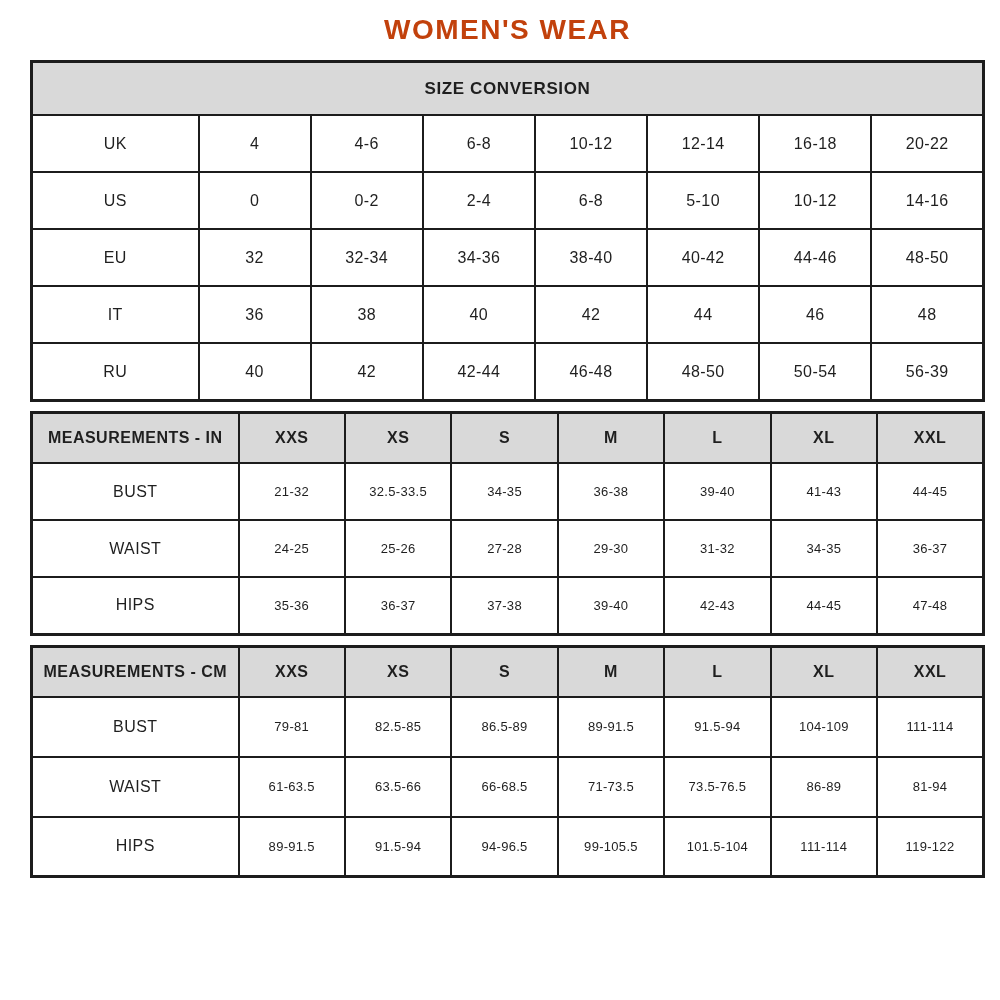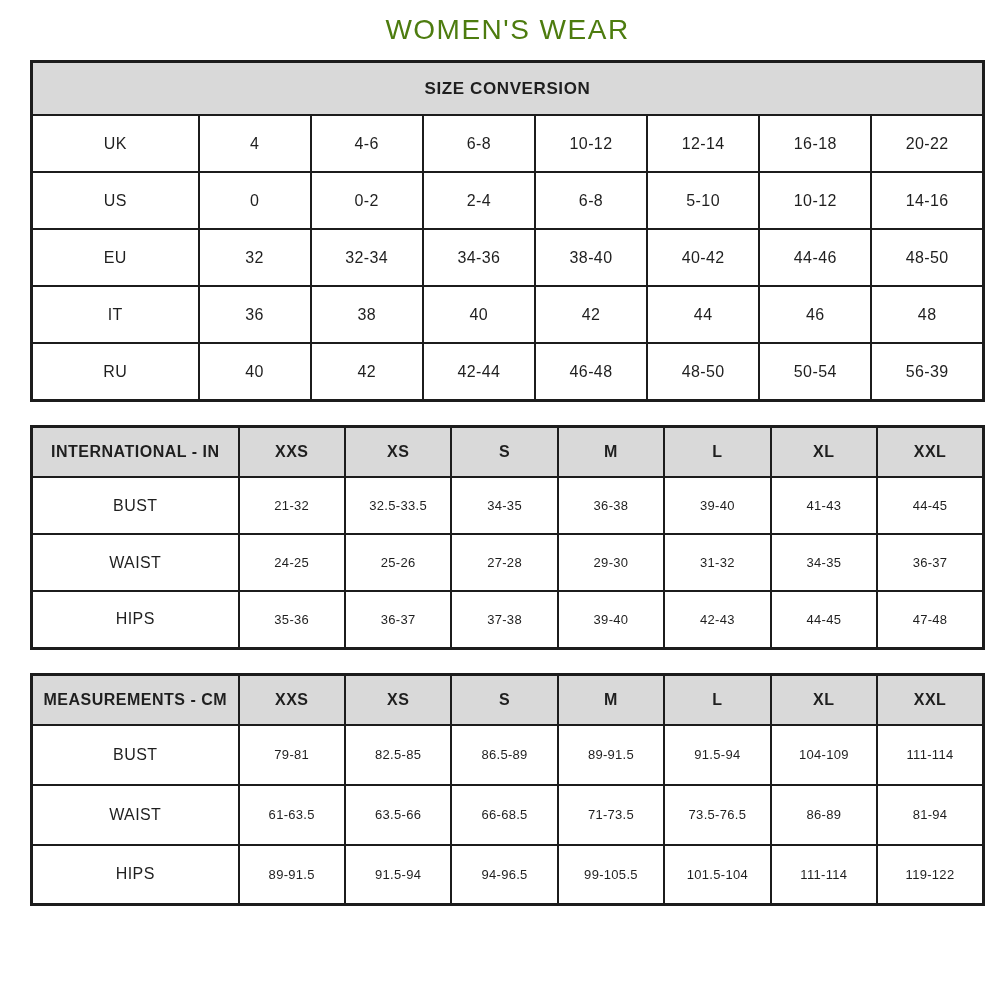--- a/index.html
+++ b/index.html
@@ -13,30 +13,30 @@
     overflow: hidden;
   }
   .page {
     width: 955px;
     margin: 0 0 0 30px;
     padding-top: 10px;
   }
   .title {
     text-align: center;
     font-size: 28px;
-    font-weight: normal;
+    font-weight: bold;
     letter-spacing: 1.5px;
     margin: 4px 0 14px 0;
-    color: #4d7c0f;
+    color: #c2410c;
   }
   table {
     border-collapse: collapse;
     width: 955px;
     table-layout: fixed;
-    margin-bottom: 23px;
+    margin-bottom: 9px;
     border: 3px solid #1c1c1c;
   }
   td, th {
     border: 2px solid #1c1c1c;
     text-align: center;
     vertical-align: middle;
     padding: 0;
     overflow: hidden;
     white-space: nowrap;
   }
@@ -146,21 +146,21 @@
       <col>
         <col>
         <col>
         <col>
         <col>
         <col>
         <col>
     </colgroup>
     <thead>
       <tr>
-          <td>INTERNATIONAL - IN</td>
+          <td>MEASUREMENTS - IN</td>
           <td>XXS</td>
           <td>XS</td>
           <td>S</td>
           <td>M</td>
           <td>L</td>
           <td>XL</td>
           <td>XXL</td>
         </tr>
     </thead>
     <tbody>

